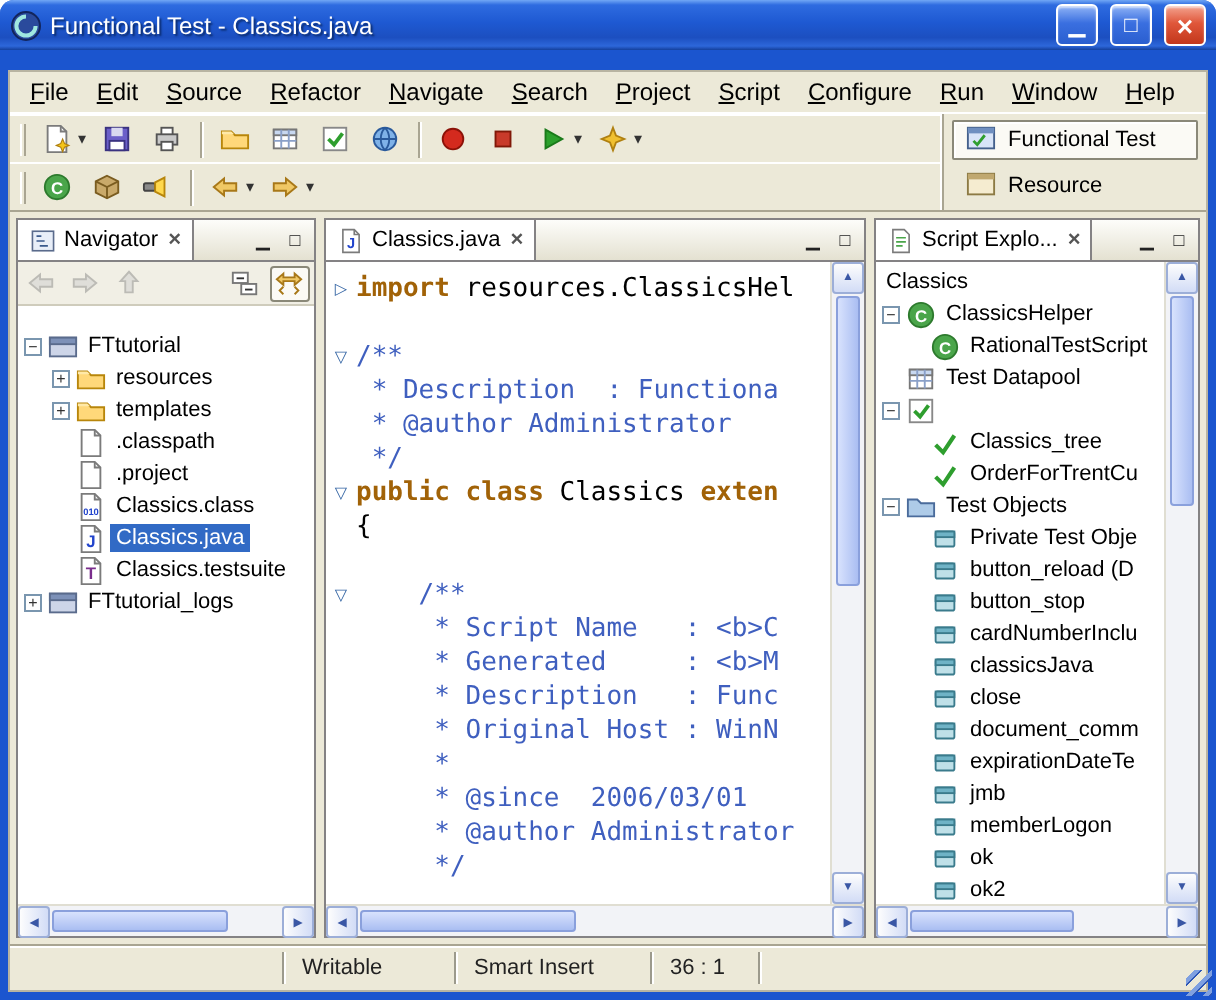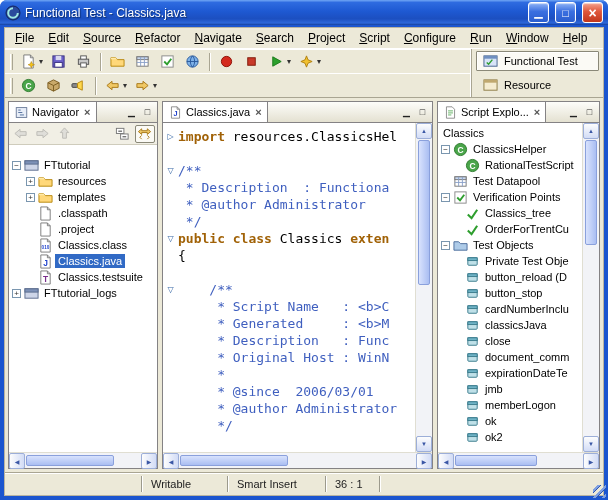--- a/index.html
+++ b/index.html
@@ -10,37 +10,37 @@
   .window{width:608px;height:500px;display:flex;flex-direction:column;background:#1b55cf;border-radius:7px 7px 0 0;position:relative;overflow:hidden}
   .titlebar{height:25px;flex:0 0 25px;display:flex;align-items:center;gap:4px;padding:0 5px;
     background:linear-gradient(180deg,#71a7f5 0%,#2e6be0 10%,#1e59d2 45%,#1c4fc0 75%,#2d67da 92%,#14409c 100%)}
   .title-text{flex:1;color:#fff;font-weight:normal;font-size:12px;white-space:nowrap;overflow:hidden;text-shadow:1px 1px 1px #0a2a6a}
   .app-ic{width:16px;height:16px;flex:0 0 16px}
   .winbtn{width:21px;height:21px;margin-left:2px;border:1px solid #fff;border-radius:3px;display:flex;align-items:center;justify-content:center;
     color:#fff;font-size:11px;font-weight:bold;background:linear-gradient(180deg,#8fb3f6,#3a6fe0 45%,#2a5ecf);box-shadow:inset 0 1px 1px rgba(255,255,255,.6)}
   .winbtn.close{background:linear-gradient(180deg,#f4a490,#e0573a 45%,#c2371c)}
   .winbtn-min::before{content:"▁"} .winbtn-max::before{content:"□"} .winbtn-close::before{content:"×";font-size:14px;line-height:10px}
 
-  .frame-body{flex:1;margin:2px 4px 4px 4px;background:#ece9d8;display:flex;flex-direction:column;min-height:0;border:1px solid #b8b4a2}
+  .frame-body{flex:1;margin:10px 4px 4px 4px;background:#ece9d8;display:flex;flex-direction:column;min-height:0;border:1px solid #b8b4a2}
 
   
   .menubar{height:21px;flex:0 0 21px;display:flex;align-items:center;padding:0 3px;background:#ece9d8;border-bottom:1px solid #fff}
   .menu-item{padding:3px 7px;font-size:12px;white-space:nowrap}
   .menu-item u{text-decoration:underline}
 
   
   .toolbar-zone{flex:0 0 48px;display:flex;border-bottom:1px solid #a9a592;background:#ece9d8}
   .toolbars{flex:1;display:flex;flex-direction:column}
   .toolbar-row{height:24px;display:flex;align-items:center;padding:1px 2px;gap:1px;border-top:1px solid #fff}
   .tgrip{width:3px;height:16px;margin:0 3px;border-left:1px solid #fff;border-right:1px solid #a9a592}
   .tsep{width:2px;height:18px;margin:0 3px;border-left:1px solid #a9a592;border-right:1px solid #fff}
   .tbtn{height:20px;min-width:22px;display:flex;align-items:center;justify-content:center;padding:0 2px;border:1px solid transparent;border-radius:2px}
   .tbtn .dd{font-size:8px;color:#333;margin-left:1px}
   .dd::before{content:"▾"}
-  .perspective-bar{flex:0 0 132px;display:flex;flex-direction:column;justify-content:space-between;gap:3px;padding:2px 4px;border-left:1px solid #a9a592;box-shadow:-1px 0 0 #fff}
+  .perspective-bar{flex:0 0 132px;display:flex;flex-direction:column;justify-content:center;gap:3px;padding:2px 4px;border-left:1px solid #a9a592;box-shadow:-1px 0 0 #fff}
   .pchip{display:flex;align-items:center;gap:4px;height:20px;padding:0 5px;border:1px solid transparent;border-radius:1px;white-space:nowrap}
   .pchip.active{background:#fbfaf5;border:1px solid #8a8878;box-shadow:inset 1px 1px 0 #fff}
 
   
   .main{flex:1;display:flex;min-height:0;padding:3px;background:#ece9d8}
   .sash{width:4px;flex:0 0 4px}
   .view{border:1px solid #848284;background:#fff;display:flex;flex-direction:column;min-height:0}
   .view-nav{flex:0 0 150px;width:150px}
   .view-editor{flex:1;min-width:0}
   .view-se{flex:0 0 163px;width:163px}
@@ -642,21 +642,20 @@
                 </div>
                 <div class="trow">
                   <span class="tpad" style="width: 0px;"></span>
                   <span class="exp-minus"></span>
                   <span class="ic">
                     <svg viewBox="0 0 16 16">
                       <rect x="2" y="2" width="12" height="12" fill="#fff" stroke="#888"></rect>
                       <path d="M4.5 8l3 3 4.5-6" fill="none" stroke="#2e9e2e" stroke-width="2"></path>
                     </svg>
                   </span>
-                  <span class="tlabel">Verification Points</span>
                 </div>
                 <div class="trow">
                   <span class="tpad" style="width: 12px;"></span>
                   <span class="exp-none"></span>
                   <span class="ic">
                     <svg viewBox="0 0 16 16">
                       <path d="M3 9l4 4 6-9" fill="none" stroke="#2e9e2e" stroke-width="2.2"></path>
                     </svg>
                   </span>
                   <span class="tlabel">Classics_tree</span>

